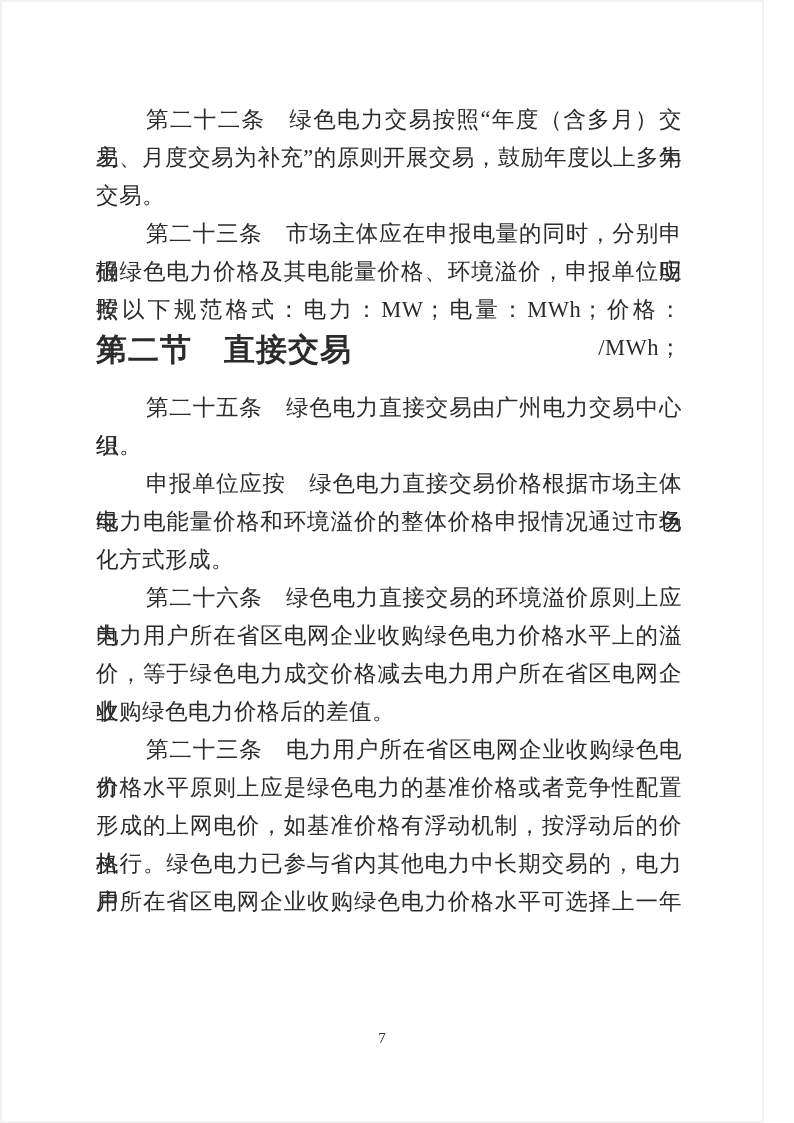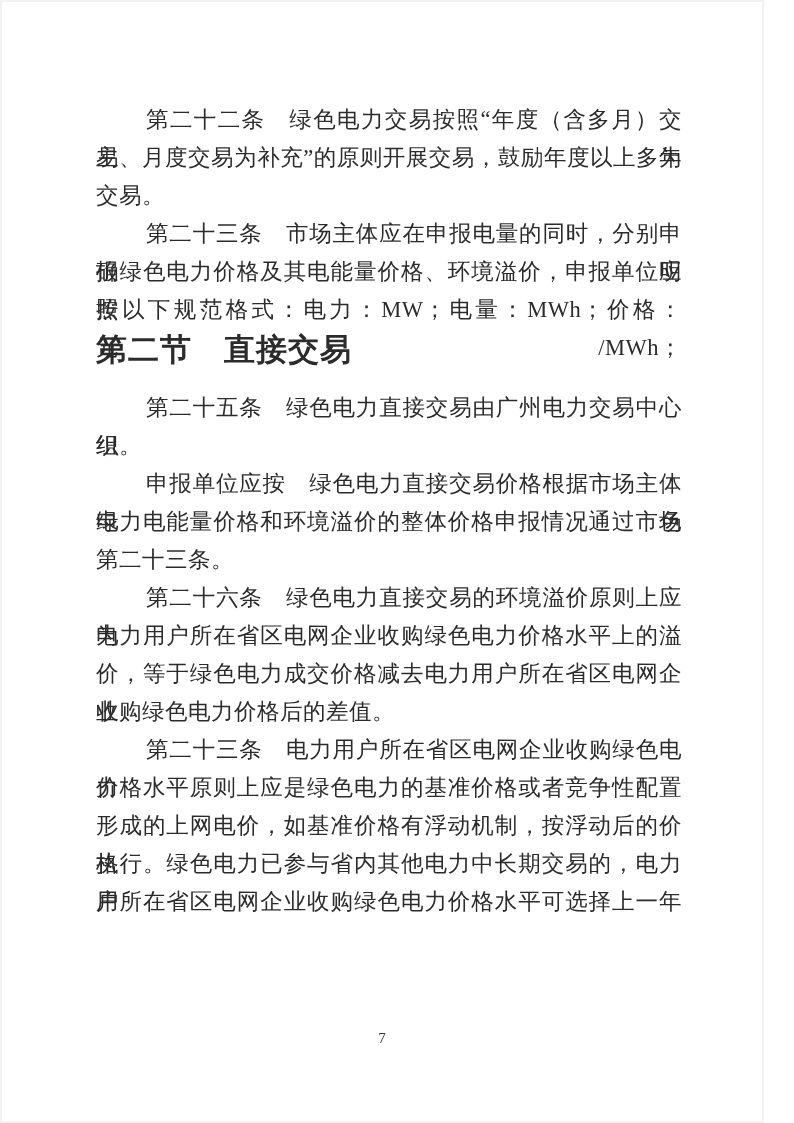--- a/index.html
+++ b/index.html
@@ -82,21 +82,21 @@
     <div class="section-heading">第二节　直接交易</div>
 
     <div class="block">
       <div class="line first fill">第二十五条　绿色电力直接交易由广州电力交易中心组</div>
       <div class="line">织。</div>
     </div>
 
     <div class="block">
       <div class="line first fill">申报单位应按　绿色电力直接交易价格根据市场主体绿色</div>
       <div class="line fill">电力电能量价格和环境溢价的整体价格申报情况通过市场</div>
-      <div class="line">第二十三条。</div>
+      <div class="line">化方式形成。</div>
     </div>
 
     <div class="block">
       <div class="line first fill">第二十六条　绿色电力直接交易的环境溢价原则上应为</div>
       <div class="line fill">电力用户所在省区电网企业收购绿色电力价格水平上的溢</div>
       <div class="line fill">价，等于绿色电力成交价格减去电力用户所在省区电网企业</div>
       <div class="line">收购绿色电力价格后的差值。</div>
     </div>
 
     <div class="block">

